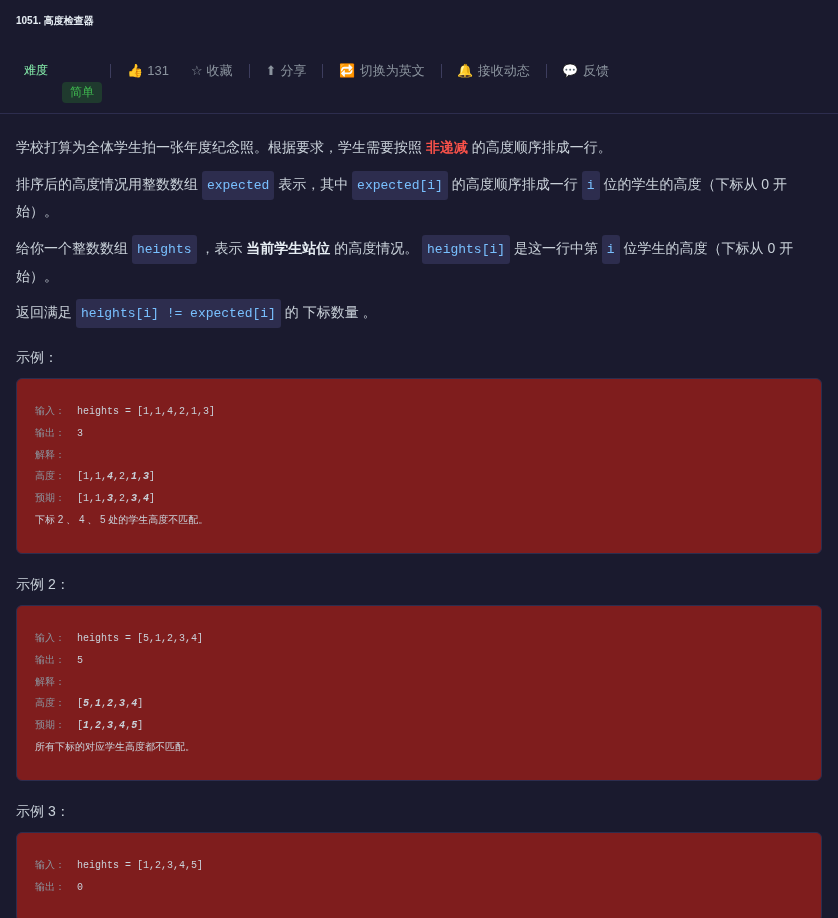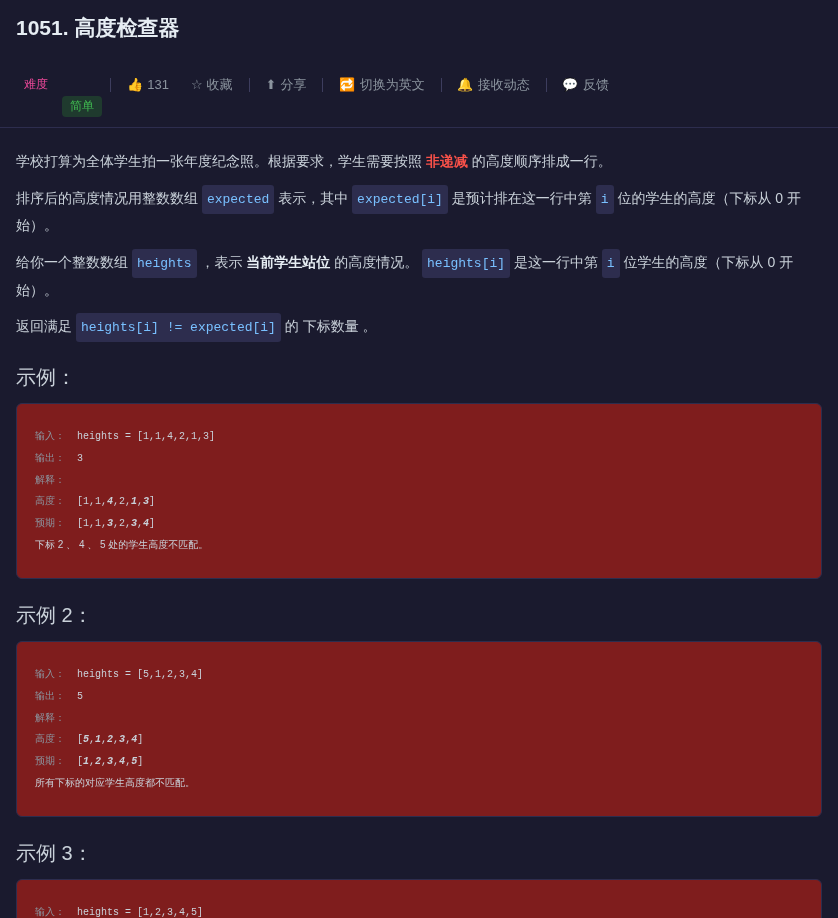--- a/index.html
+++ b/index.html
@@ -11,21 +11,21 @@
       width: 838px;
       min-height: 918px;
     }
 
     .header {
       padding: 14px 16px 10px 16px;
       border-bottom: 1px solid #2d2d4e;
     }
 
     .title {
-      font-size: 21px;
+      font-size: 10px;
       font-weight: bold;
       color: #e6edf3;
       margin-bottom: 10px;
     }
 
     .toolbar {
       display: flex;
       align-items: center;
       gap: 6px;
       font-size: 13px;
@@ -44,21 +44,21 @@
     .difficulty-easy {
       background: #1f3a2e;
       color: #3fb950;
       padding: 2px 8px;
       border-radius: 4px;
       font-size: 12px;
       margin-top: 44px;
     }
 
     .difficulty-hard {
-      color: #ec4899;
+      color: #86efac;
       padding: 2px 8px;
       font-size: 12px;
     }
 
     .divider-v {
       width: 1px;
       height: 14px;
       background: #3d3d5e;
       margin: 0 2px;
     }
@@ -93,21 +93,21 @@
     .bold-text {
       font-weight: bold;
       color: #e6edf3;
     }
 
     .example-section {
       margin-top: 18px;
     }
 
     .example-label {
-      font-size: 20px;
+      font-size: 14px;
       color: #c9d1d9;
       margin-bottom: 8px;
     }
 
     .example-box {
       background: #7f1d1d;
       border: 1px solid #2d2d4e;
       border-radius: 6px;
       padding: 22px 18px;
       margin-bottom: 18px;
@@ -185,21 +185,21 @@
     <span>学校打算为全体学生拍一张年度纪念照。根据要求，学生需要按照</span>
     <span class="highlight-red">非递减</span>
     <span>的高度顺序排成一行。</span>
   </div>
 
   <div class="problem-text">
     <span>排序后的高度情况用整数数组</span>
     <span class="code-inline">expected</span>
     <span>表示，其中</span>
     <span class="code-inline">expected[i]</span>
-    <span>是预计排在这一行中第</span>
+    <span>的高度顺序排成一行</span>
     <span class="code-inline">i</span>
     <span>位的学生的高度（下标从 0 开始）。</span>
   </div>
 
   <div class="problem-text">
     <span>给你一个整数数组</span>
     <span class="code-inline">heights</span>
     <span>，表示</span>
     <span class="bold-text">当前学生站位</span>
     <span>的高度情况。</span>

